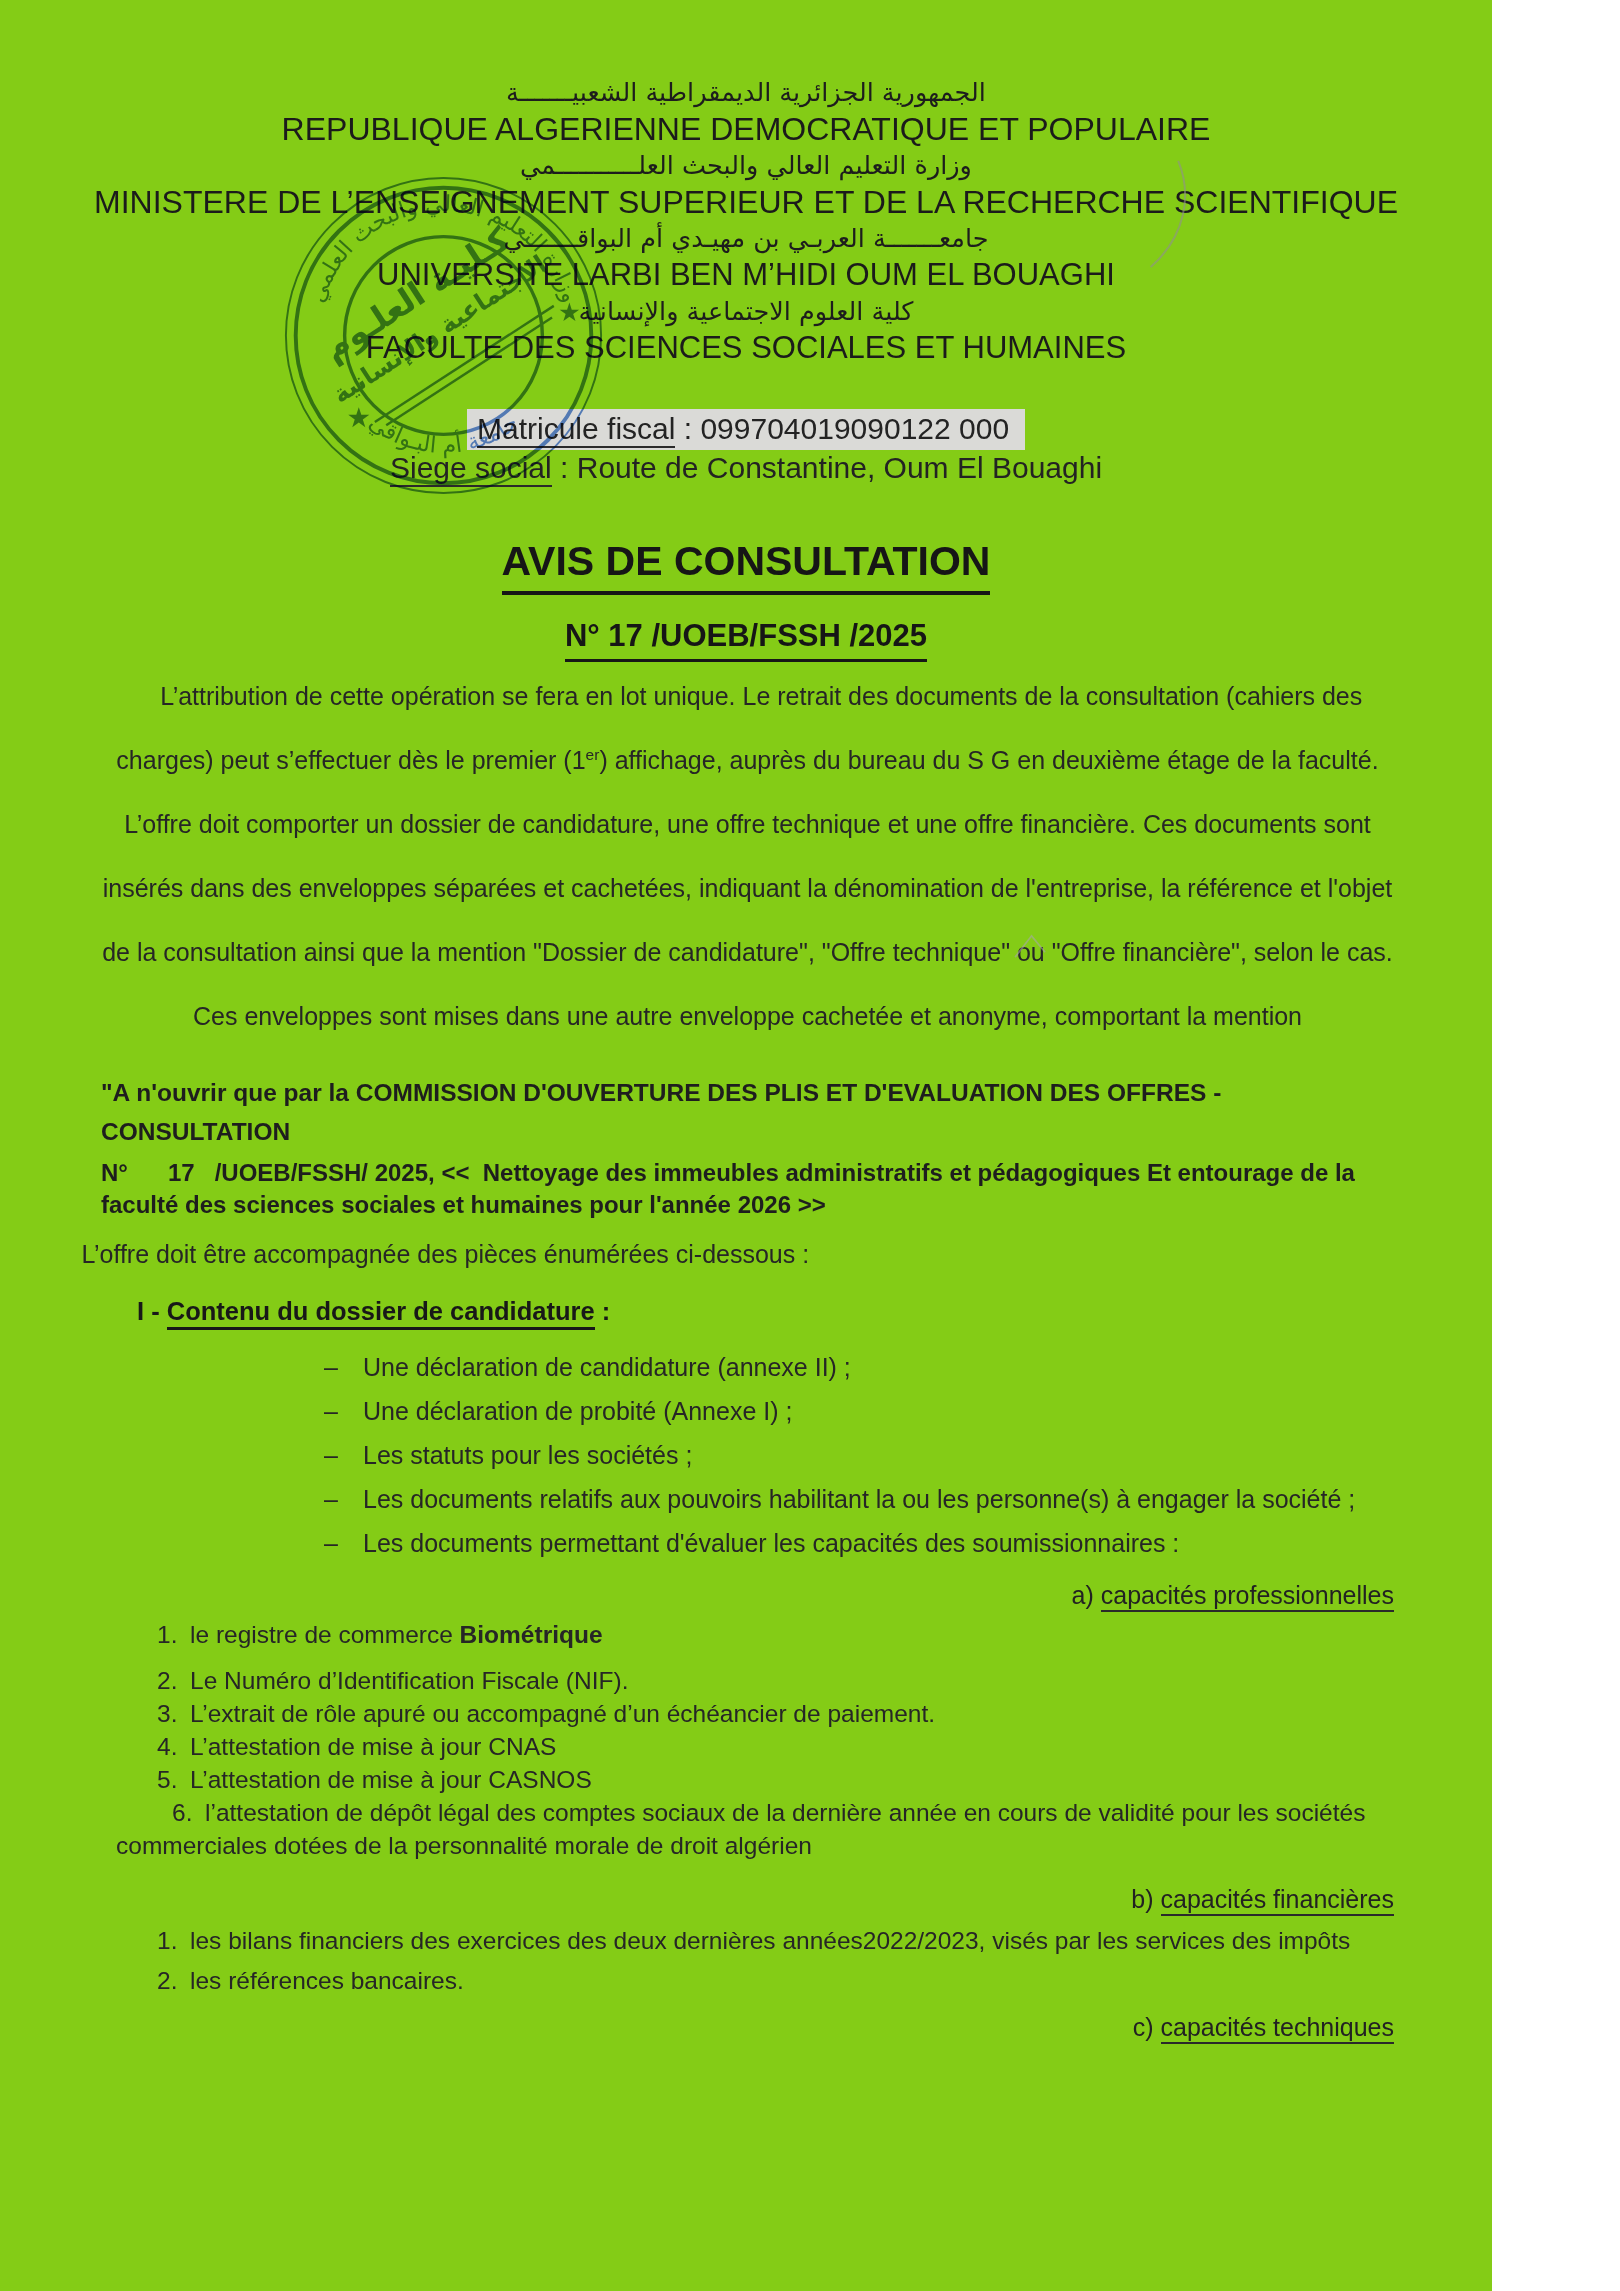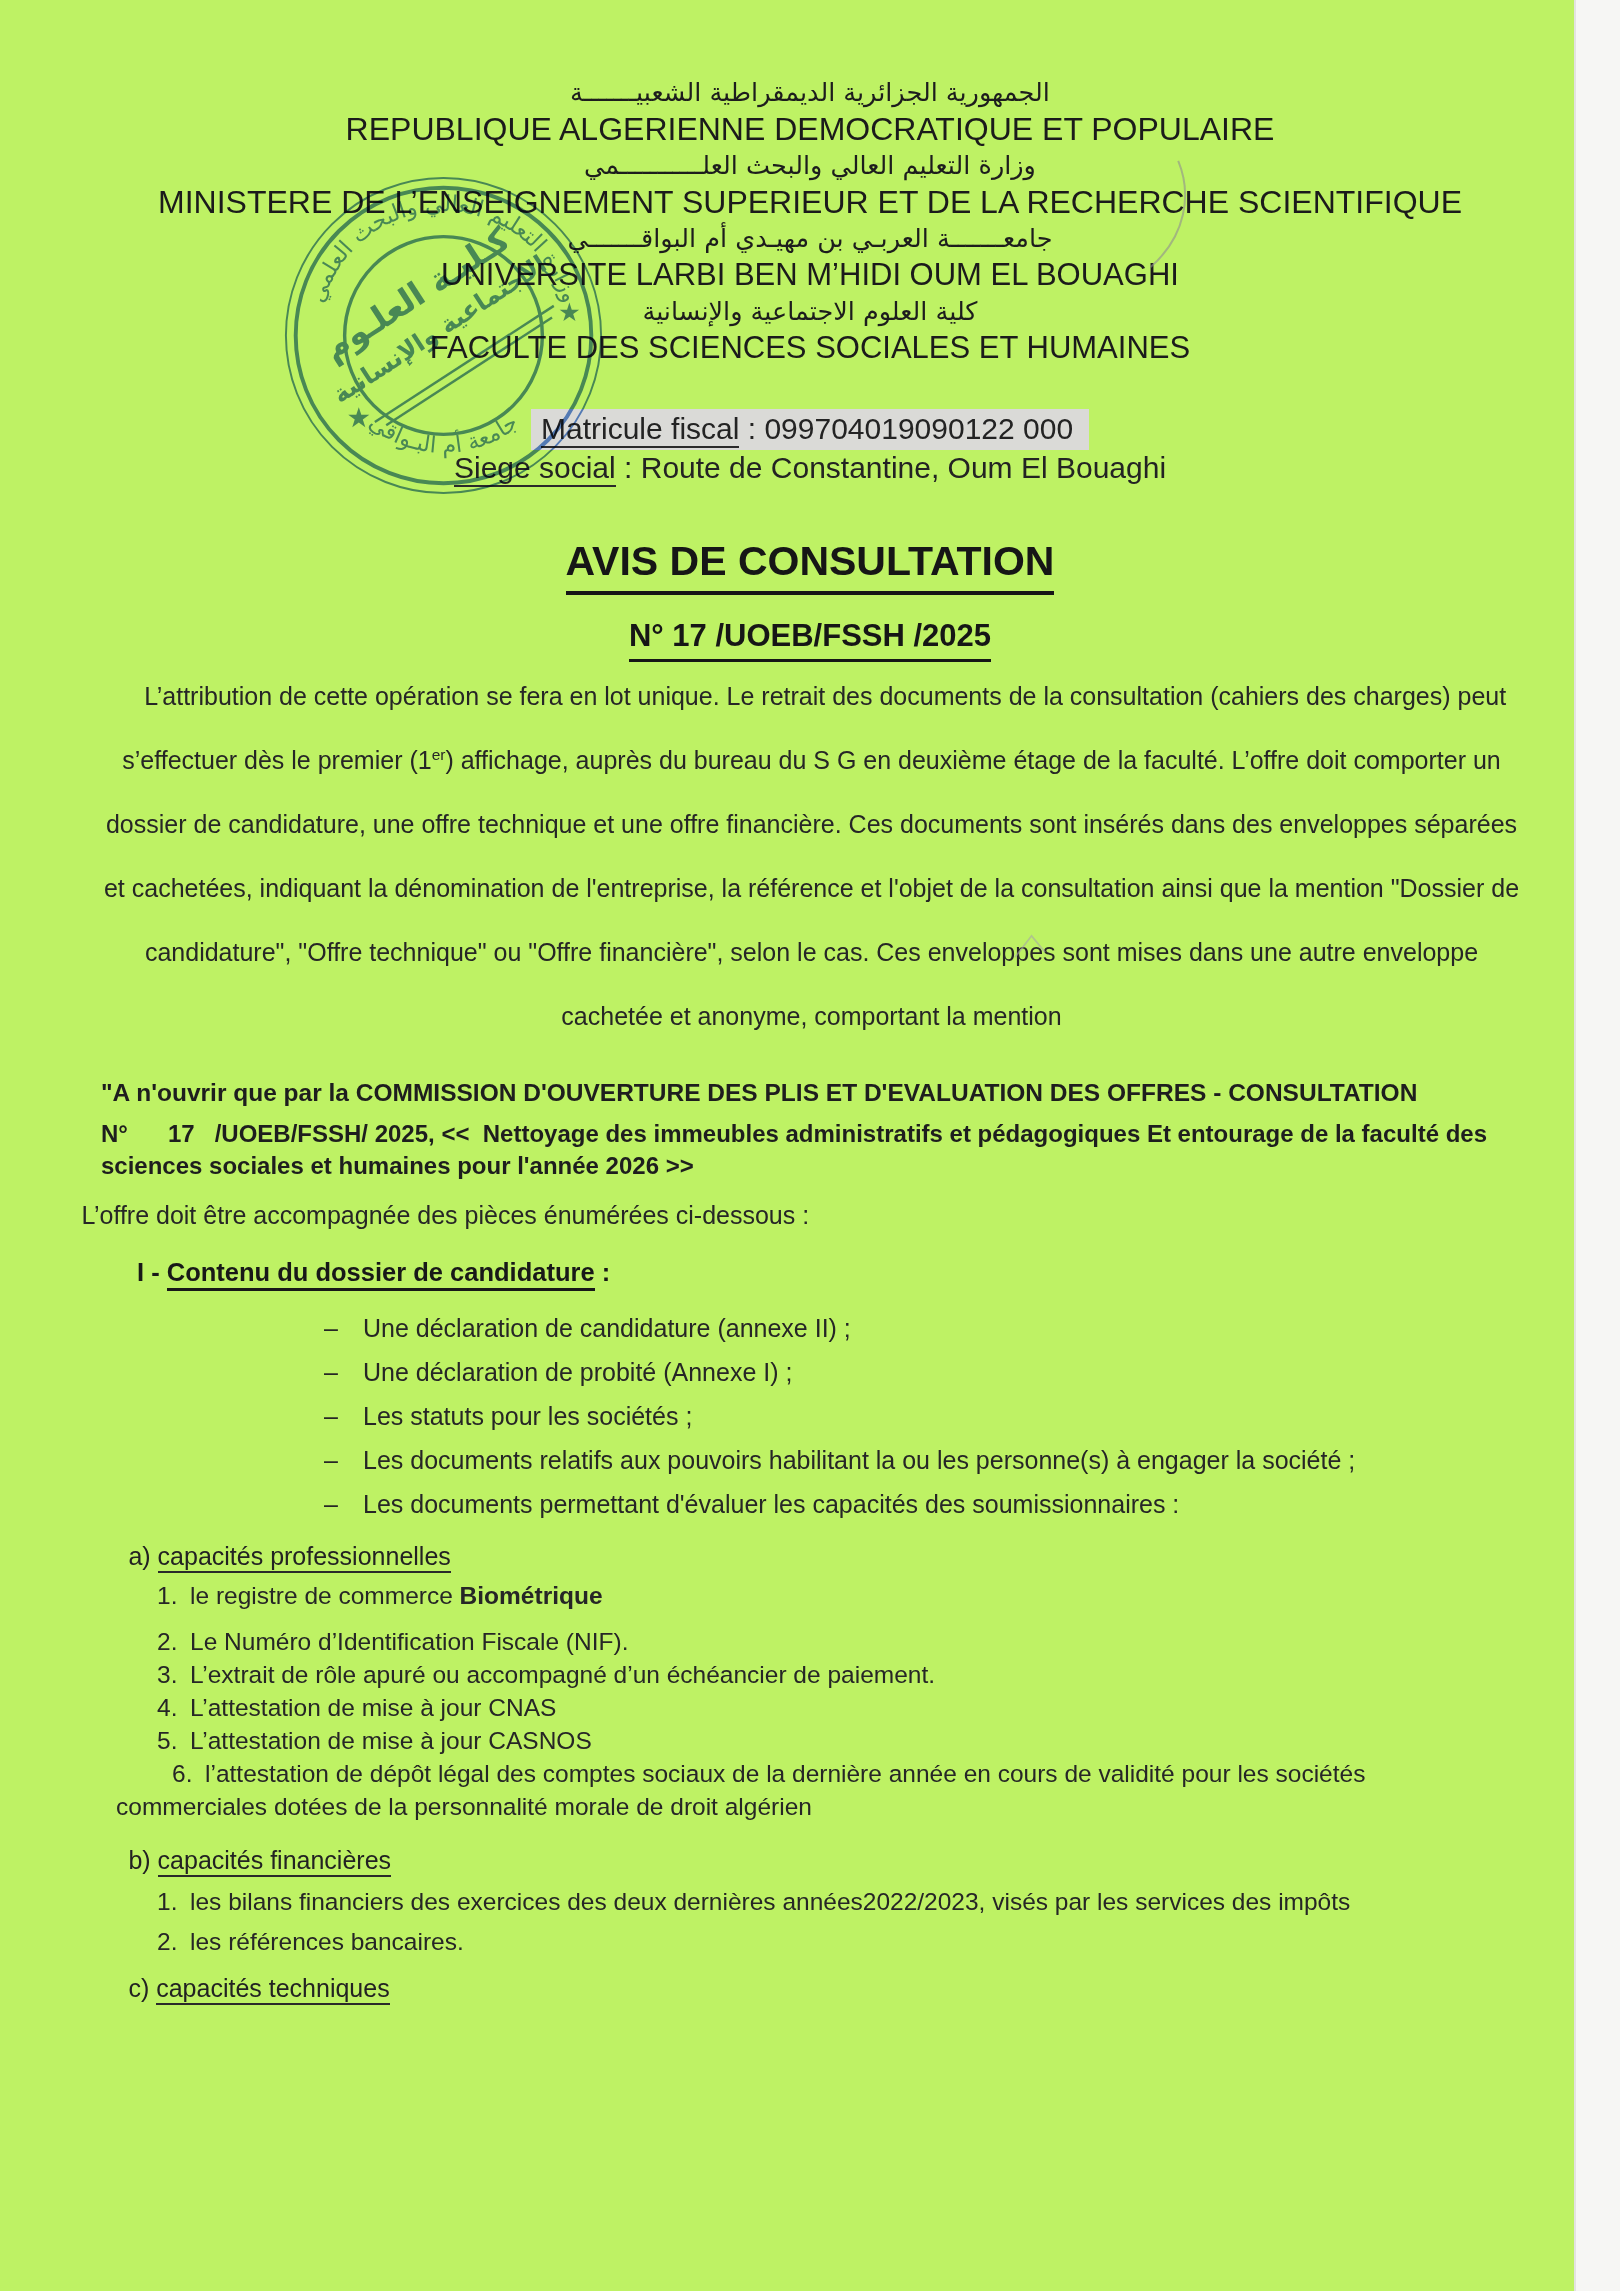--- a/index.html
+++ b/index.html
@@ -1,19 +1,19 @@
 <!DOCTYPE html>
 <html><head>
 <meta charset="utf-8">
 <style>
   html,body{margin:0;padding:0;background:#ffffff;}
   .page{
     position:relative;
-    width:1620px;height:2292px;
-    background:#bef264;
+    width:1492px;height:2292px;
+    background:#84cc16;
     overflow:hidden;
     font-family:"Liberation Sans","DejaVu Sans",sans-serif;
     color:#262626;
   }
   
   .scan-edge{position:absolute;left:1574px;top:0;width:2px;height:100%;background:#e3e3e0;}
   .scan-edge2{position:absolute;left:1576px;top:0;width:44px;height:100%;background:#f6f6f4;}
 
   
   .header{margin:0 59px;padding-top:74px;text-align:center;}
@@ -44,21 +44,21 @@
   .mention2{margin-top:5.9px;font-size:24px;font-weight:bold;line-height:32px;white-space:pre-wrap;color:#1e1e1e;}
 
   .offer-note{margin-top:17.6px;margin-left:-19.6px;font-size:25px;line-height:33px;}
 
   .sec-head{margin-top:25.5px;margin-left:36px;font-size:25.5px;font-weight:bold;color:#181818;}
   .sec-head .u{border-bottom:3.9px solid #181818;padding-bottom:2px;}
 
   .dash-list{margin-top:19.6px;margin-left:223px;font-size:25px;line-height:44px;}
   .dash{display:inline-block;width:39px;}
 
-  .cap-head{margin-top:15.7px;margin-left:27.4px;font-size:25px;color:#222;}
+  .cap-head{margin-top:15.7px;margin-left:27.4px;font-size:25px;color:#222;text-align:right;}
   .cap-head .u{border-bottom:2.9px solid #2a2a2a;padding-bottom:1px;}
   .num-list{margin-top:7.8px;font-size:24.5px;line-height:33px;}
   .num-item{margin-left:56px;padding-left:33px;text-indent:-33px;}
   .num-item .n{display:inline-block;width:33px;text-indent:0;}
   .num-item.gap{margin-bottom:12.7px;}
   .num-item.justify{text-align:justify;margin-right:0;}
   .outdent{margin-left:15px;text-indent:56px;padding-left:0;}
   .b{font-weight:bold;}
 
   .cap-b{margin-top:23.5px;}

